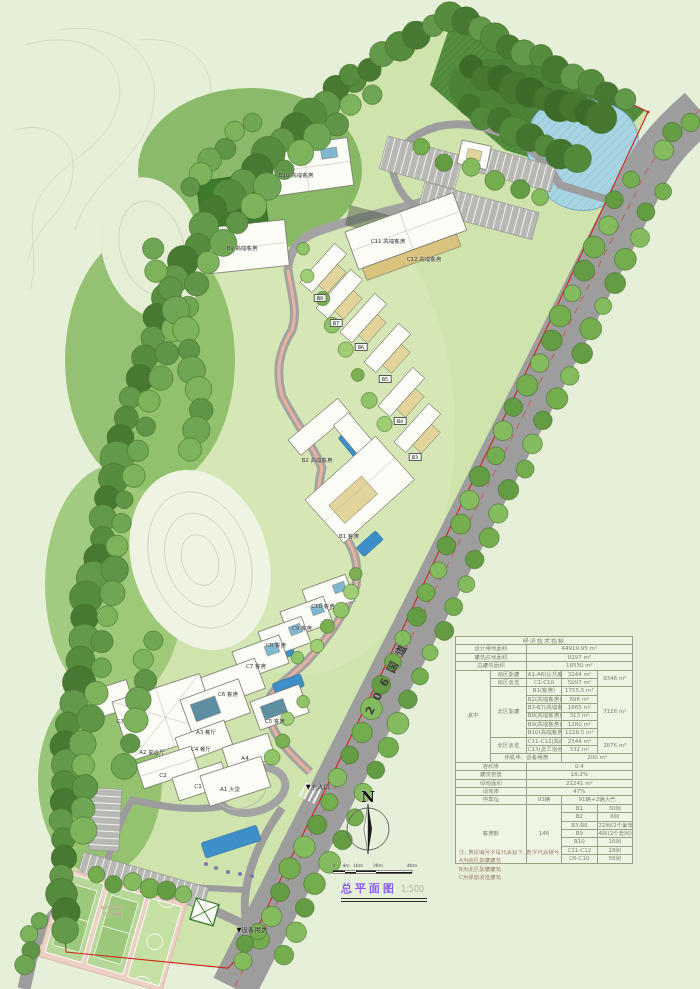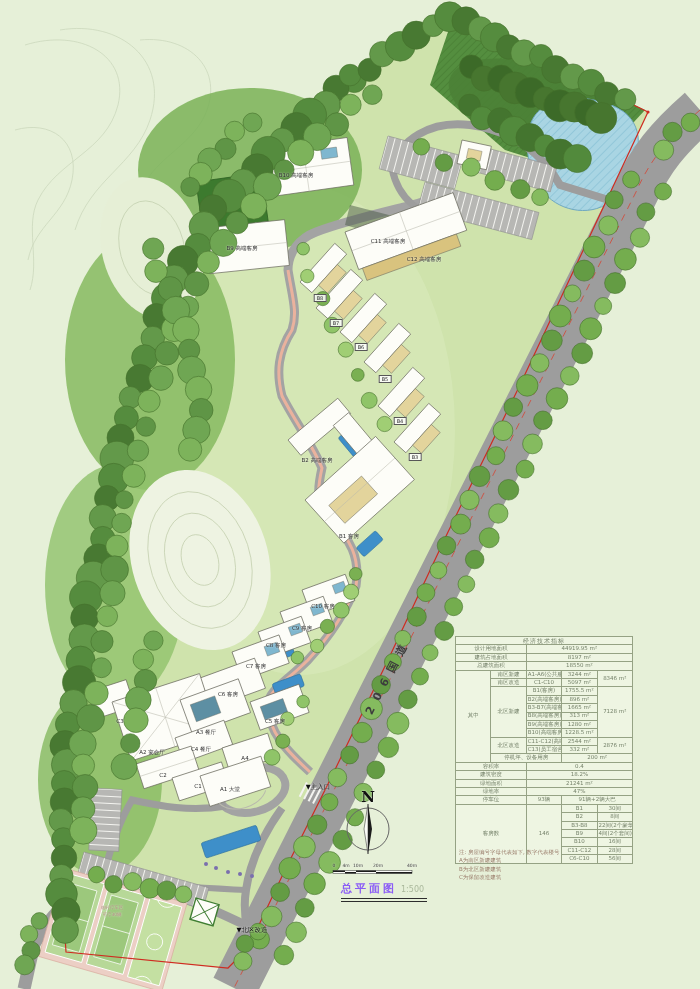--- a/index.html
+++ b/index.html
@@ -606,21 +606,21 @@
   <span class="bl" style="left:201px;top:750px">C4 餐厅</span>
   <span class="bl" style="left:152px;top:753px">A2 宴会厅</span>
   <span class="bl" style="left:245px;top:759px">A4</span>
   <span class="bl" style="left:120px;top:722px">C3</span>
   <span class="bl" style="left:163px;top:776px">C2</span>
   <span class="bl" style="left:198px;top:787px">C1</span>
   <span class="bl" style="left:230px;top:790px">A1 大堂</span>
 
   <span class="bl roadname" style="left:388px;top:676px">206国道</span>
   <span class="bl ent" style="left:318px;top:787px">▼主入口</span>
-  <span class="bl ent" style="left:252px;top:930px">▼北区改造</span>
+  <span class="bl ent" style="left:252px;top:930px">▼设备用房</span>
   <span class="bl north-n" style="left:368px;top:797px">N</span>
 
   <span class="bl scl" style="left:334px;top:866px">0</span>
   <span class="bl scl" style="left:346px;top:866px">4m</span>
   <span class="bl scl" style="left:358px;top:866px">10m</span>
   <span class="bl scl" style="left:378px;top:866px">20m</span>
   <span class="bl scl" style="left:412px;top:866px">40m</span>
 
   <span class="bl tiny" style="left:112px;top:908px">临时停车区</span>
   <span class="bl tiny" style="left:112px;top:915px">可停30辆</span>

